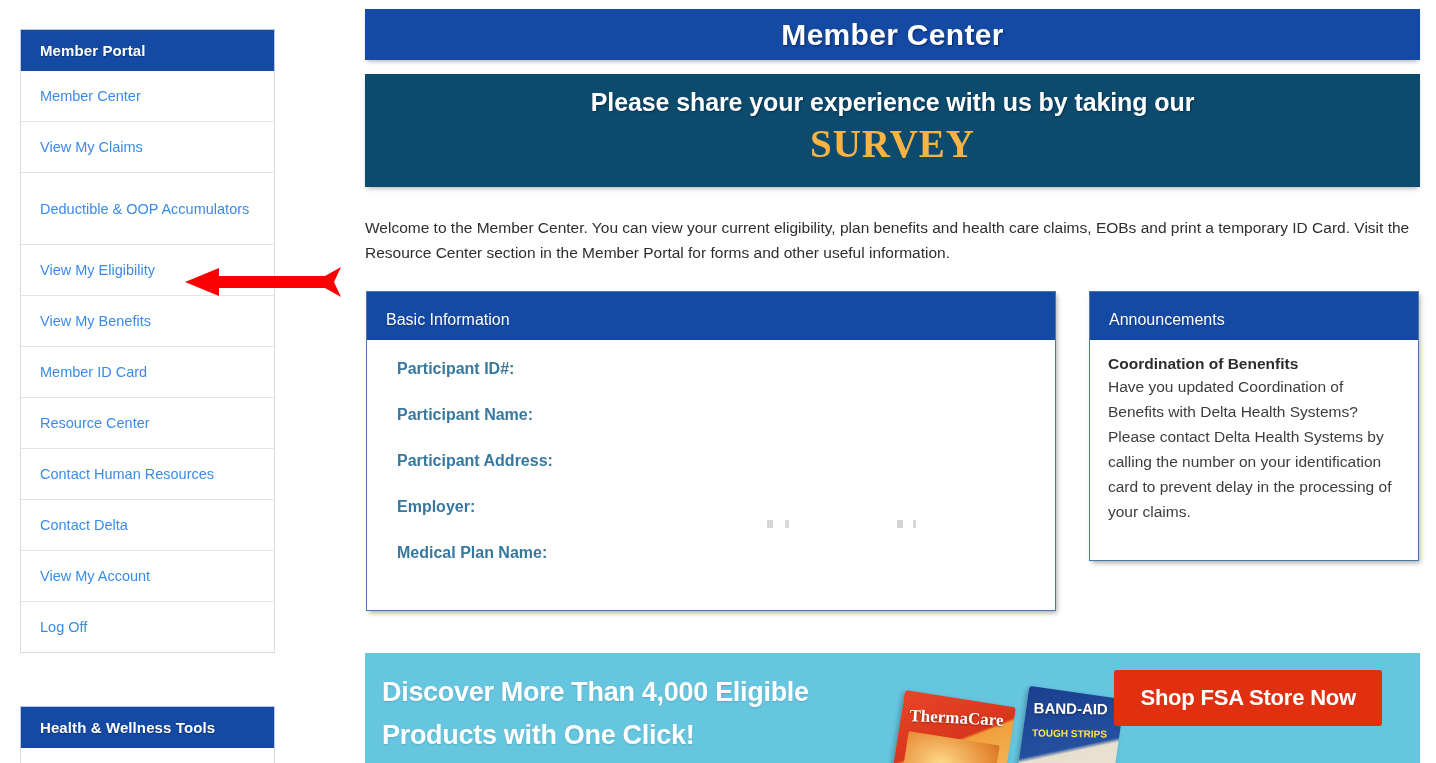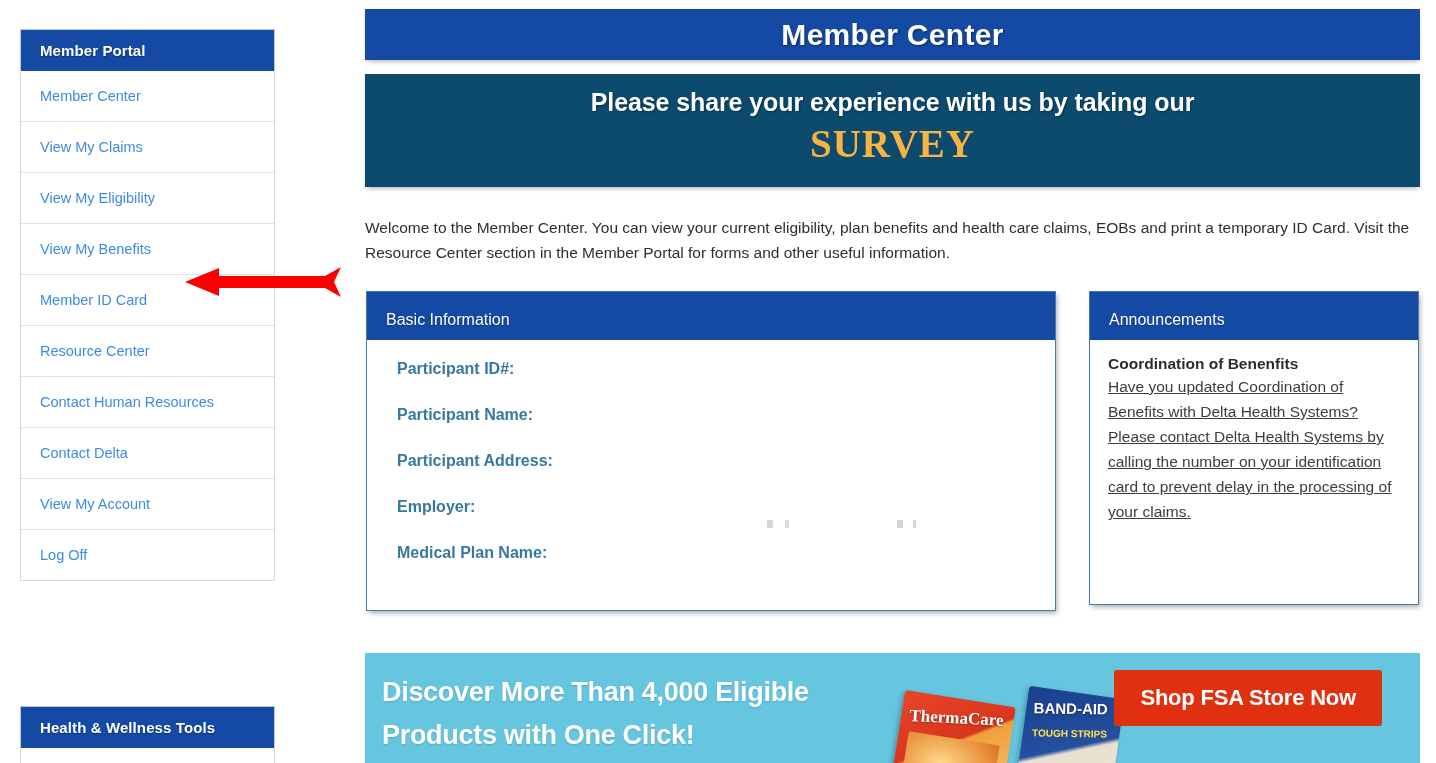--- a/index.html
+++ b/index.html
@@ -132,33 +132,32 @@
     position:absolute;
     left:400px; top:228px;
     width:160px; height:8px;
     opacity:.22;
     background:
       linear-gradient(to right, #444 0 6px, transparent 6px 18px, #5a5a5a 18px 22px,
       transparent 22px 130px, #3c3c3c 130px 136px, transparent 136px 146px,
       #4a4a4a 146px 149px, transparent 149px 190px, #555 190px 196px, transparent 196px);
   }
 
-  #announce-card { left:724px; top:0; width:330px; height:314px; }
+  #announce-card { left:724px; top:0; width:330px; height:270px; }
   #announce-card .card-body { padding:15px 18px 18px 18px; }
   .ann-title {
     color:#2d2d2d;
     font-size:15.5px;
     font-weight:bold;
     margin-bottom:1px;
   }
   .ann-text {
     color:#3d3d3d;
     font-size:15.5px;
     line-height:25px;
-    text-decoration:underline;
   }
 
   
   .fsa-banner {
     position:absolute;
     left:365px; top:653px;
     width:1055px; height:143px;
     background:#66c6e0;
     overflow:hidden;
   }
@@ -255,20 +254,23 @@
 
   <div class="sidebar">
     <div class="panel-head">Member Portal</div>
     <div class="nav-list">
       <div class="nav-item">
         <span>Member Center</span>
       </div>
       <div class="nav-item">
         <span>View My Claims</span>
       </div>
+      <div class="nav-item two-line">
+        <span>Deductible &amp; OOP Accumulators</span>
+      </div>
       <div class="nav-item">
         <span>View My Eligibility</span>
       </div>
       <div class="nav-item">
         <span>View My Benefits</span>
       </div>
       <div class="nav-item">
         <span>Member ID Card</span>
       </div>
       <div class="nav-item">

